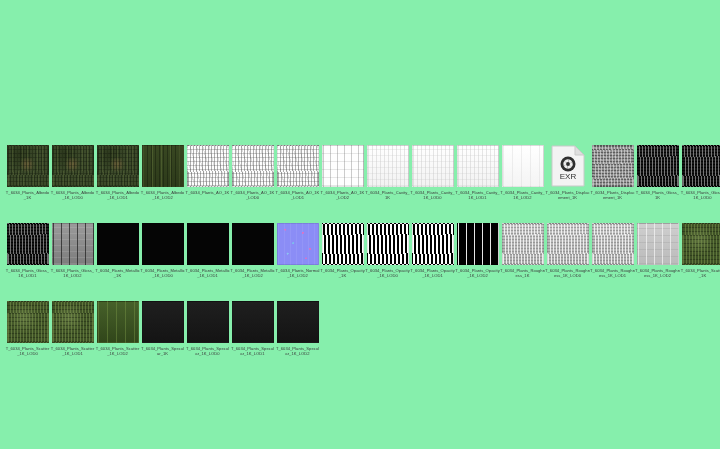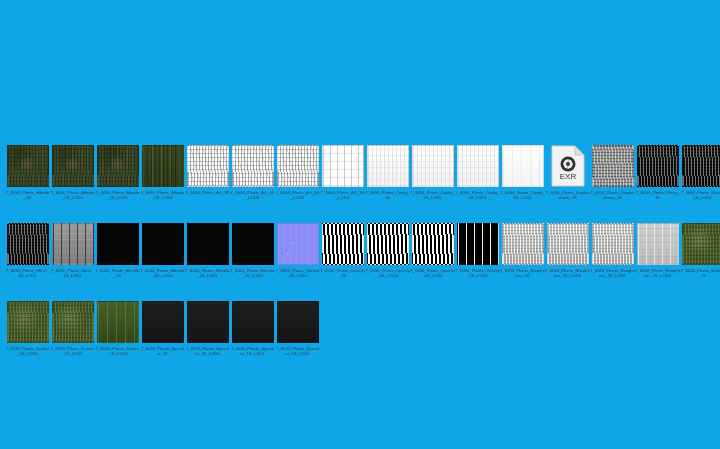--- a/index.html
+++ b/index.html
@@ -7,21 +7,21 @@
   html, body {
     margin: 0; padding: 0;
     width: 720px; height: 449px;
     background: #ffffff;
     font-family: "Liberation Sans", sans-serif;
     overflow: hidden;
   }
   #root {
     position: relative;
     width: 720px; height: 449px;
-    background: #0ea5e9;
+    background: #86efac;
   }
   #grid {
     position: absolute;
     left: 5px;
     top: 145px;
     width: 712px;
   }
   .row {
     display: flex;
     flex-direction: row;

